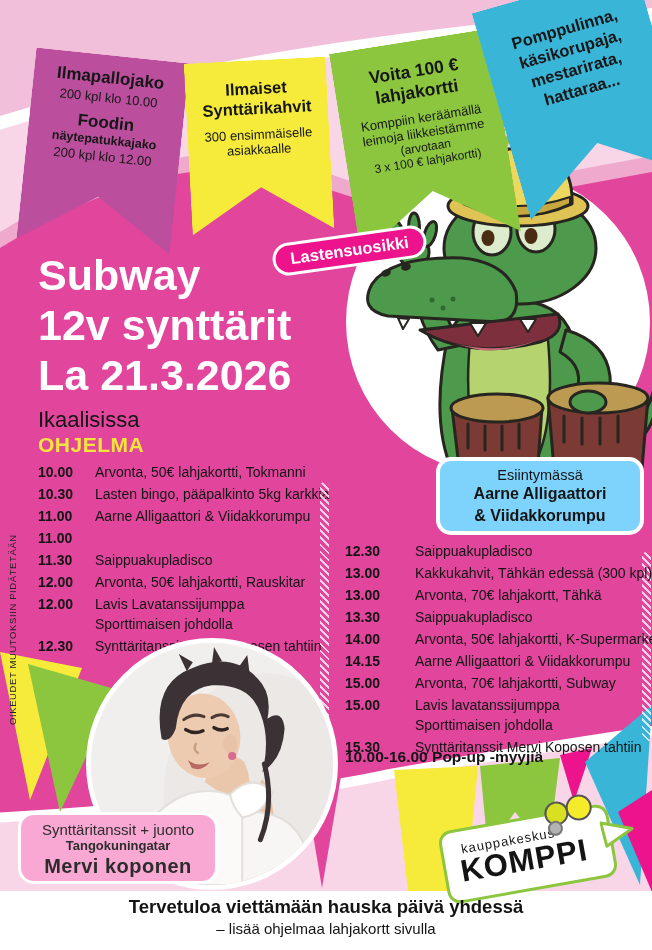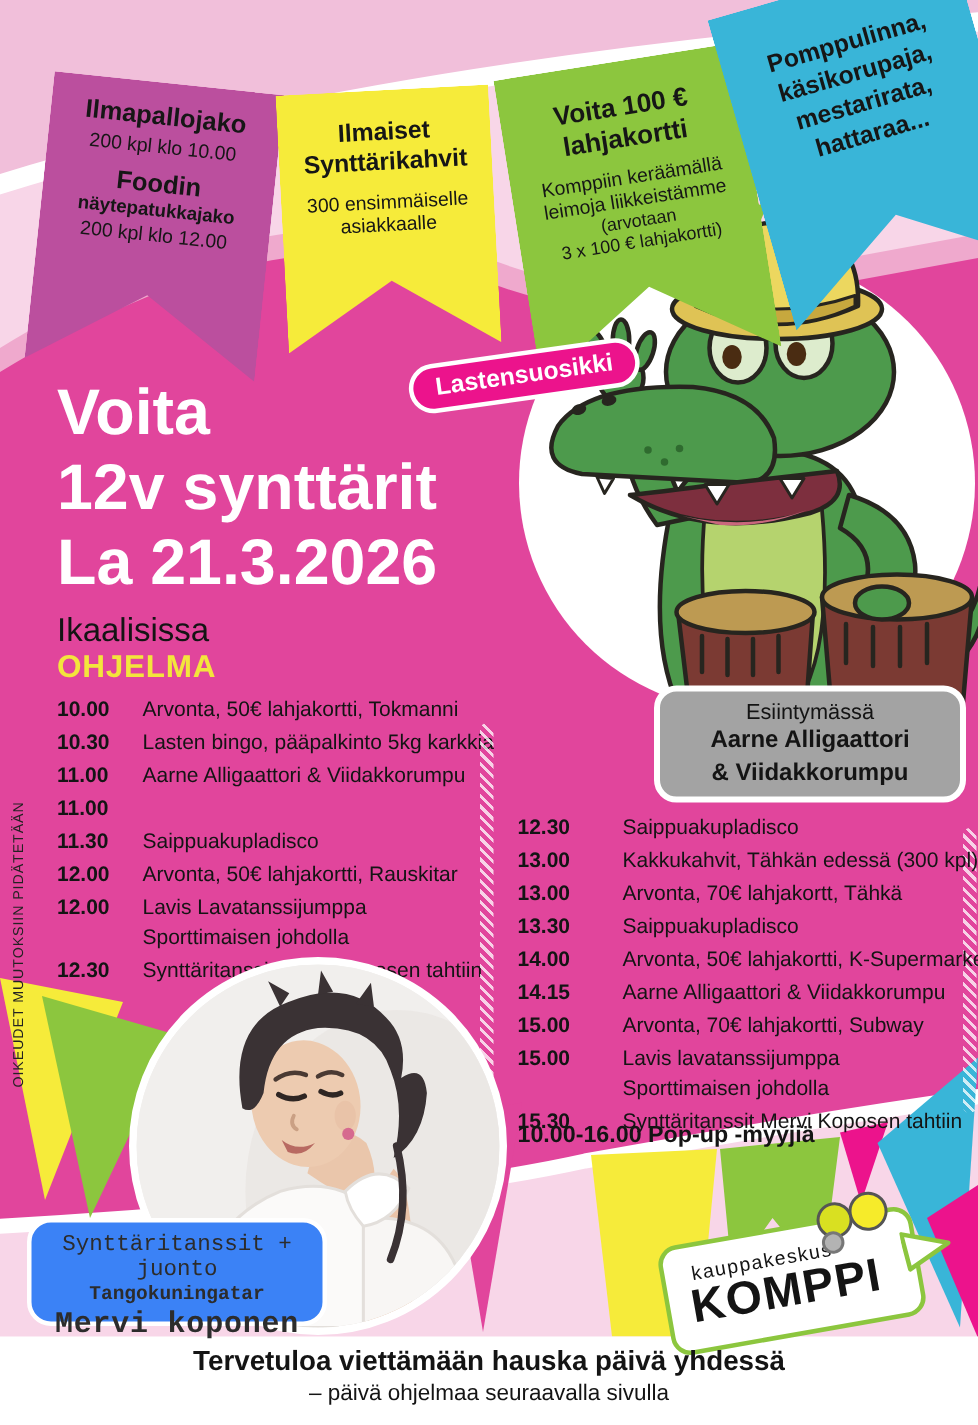--- a/index.html
+++ b/index.html
@@ -68,28 +68,28 @@
   .sched .l2x{display:block;}
   #popup-line{left:345px;top:748px;font-weight:bold;font-size:15.5px;color:#141414;}
 
   .hatch{position:absolute;width:9px;border-radius:5px;opacity:.8;
     background:repeating-linear-gradient(45deg,rgba(255,255,255,.95) 0 2px,rgba(255,255,255,0) 2px 5px);}
   #divider{left:320px;top:482px;height:276px;}
   #edge-ribbon{left:642px;top:552px;height:190px;}
 
   
   #performer-box{
-    left:436px;top:457px;width:208px;height:78px;background:#a3a3a3;border:4px solid #fff;
+    left:436px;top:457px;width:208px;height:78px;background:#7dd3fc;border:4px solid #fff;
     border-radius:15px;text-align:center;color:#141414;padding-top:6px;
   }
   #performer-box .intro{font-size:14.5px;}
   #performer-box .nm{font-weight:bold;font-size:16px;line-height:22px;}
   #dancer-box{
-    left:18px;top:812px;width:200px;height:72px;background:#3b82f6;border:3px solid #fff;
-    border-radius:16px;text-align:center;color:#2c2c2c;padding-top:6px;font-family:Liberation Mono, monospace;
+    left:18px;top:812px;width:200px;height:72px;background:#f9a8d4;border:3px solid #fff;
+    border-radius:16px;text-align:center;color:#2c2c2c;padding-top:6px;
   }
   #dancer-box .d1{font-size:15px;}
   #dancer-box .d2{font-weight:bold;font-size:13px;}
   #dancer-box .d3{font-weight:bold;font-size:20px;letter-spacing:.5px;margin-top:2px;}
 
   
   #performer-photo{
     left:86px;top:638px;width:252px;height:252px;border-radius:50%;border:5px solid #fff;
     overflow:hidden;background:#f1efed;
   }
@@ -223,21 +223,21 @@
   <div class="pennant" id="pennant-4">
     <span class="b">Pomppulinna,</span>
     <span class="b">käsikorupaja,</span>
     <span class="b">mestarirata,</span>
     <span class="b">hattaraa...</span>
   </div>
 
   <div class="abs" id="badge">Lastensuosikki</div>
 
   <div class="abs" id="title-block">
-    <div class="title-line">Voita</div>
+    <div class="title-line">Subway</div>
     <div class="title-line">12v synttärit</div>
     <div class="title-line">La 21.3.2026</div>
     <div id="location">Ikaalisissa</div>
   </div>
   <div class="abs" id="program-heading">OHJELMA</div>
   <div class="abs" id="side-note">OIKEUDET MUUTOKSIIN PIDÄTETÄÄN</div>
 
   <div class="sched" id="sched-left">
 
       <div class="row">
@@ -375,16 +375,16 @@
     <svg class="tail" width="34" height="32" viewBox="0 0 34 32">
       <path d="M1,4 L31,15 L3,28 Z" fill="#ffffff" stroke="#8cc63e" stroke-width="3" stroke-linejoin="round"></path>
     </svg>
     <span class="logo-dot" id="dot-green"></span>
     <span class="logo-dot" id="dot-yellow"></span>
     <span class="logo-dot" id="dot-gray"></span>
   </div>
 
   <div class="abs" id="footer">
     <div class="f1">Tervetuloa viettämään hauska päivä yhdessä</div>
-    <div class="f2">– päivä ohjelmaa seuraavalla sivulla</div>
+    <div class="f2">– lisää ohjelmaa lahjakortt sivulla</div>
   </div>
 
 </div>
 
 </body></html>

